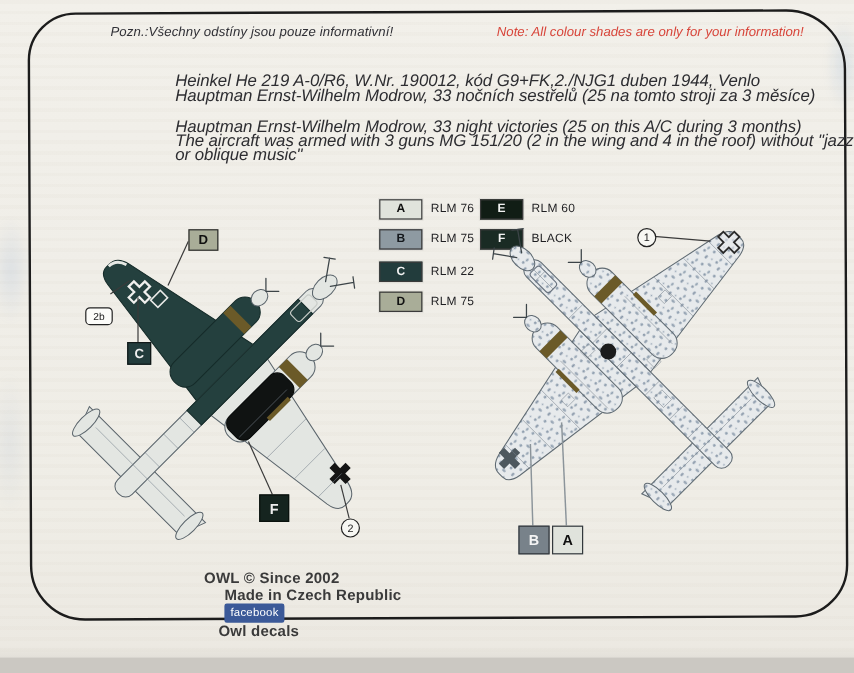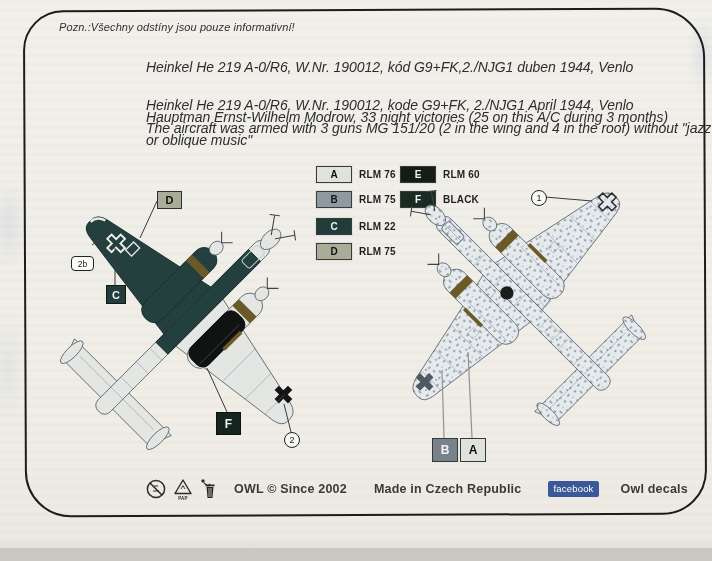--- a/index.html
+++ b/index.html
@@ -19,72 +19,73 @@
   .bleed{position:absolute;filter:blur(3px);opacity:.5;pointer-events:none;}
   #bleed-left1{left:-8px;top:180px;width:34px;height:90px;background:radial-gradient(ellipse,rgba(130,160,205,.35),rgba(130,160,205,0) 70%);}
   #bleed-left2{left:-10px;top:310px;width:36px;height:120px;background:radial-gradient(ellipse,rgba(150,170,200,.28),rgba(150,170,200,0) 70%);}
   #bleed-tr{left:688px;top:14px;width:30px;height:80px;background:radial-gradient(ellipse,rgba(120,160,210,.35),rgba(120,160,210,0) 70%);}
   #frame{
     position:absolute;left:24px;top:9px;width:678px;height:503px;
     border:2.5px solid #1c1c1c;
     border-radius:40px 50px 44px 46px;
     transform:rotate(-0.25deg);
   }
-  .note-cz{position:absolute;left:59px;top:21px;font-size:11px;font-style:italic;color:#303036;letter-spacing:.1px;}
+  .note-cz{position:absolute;left:92px;top:21px;font-size:11px;font-style:italic;color:#303036;letter-spacing:.1px;}
   .note-en{position:absolute;left:414px;top:21px;font-size:11px;font-style:italic;font-weight:500;}
   .para{position:absolute;left:146px;font-size:14px;line-height:11.6px;color:#2d2d31;letter-spacing:-0.05px;font-style:italic;}
   #para-cz{top:62px;}
   #para-en{top:100px;}
   .leg{position:absolute;display:flex;align-items:center;gap:7px;}
   .sw{width:34px;height:15px;border:1px solid #3a3a3a;display:flex;align-items:center;justify-content:center;
       font-size:10px;font-weight:bold;box-shadow:0 0 0 1px rgba(0,0,0,0.05);}
-  .leg-label{font-size:10px;font-weight:bold;color:#1f1f22;letter-spacing:.2px;}
+  .leg-label{font-size:10px;font-weight:normal;color:#1f1f22;letter-spacing:.2px;}
   #svg-layer{position:absolute;left:0;top:0;width:712px;height:561px;}
   .lp{fill:#e3e6e2;stroke:#5a646b;stroke-width:.9;}
   .dk{fill:#24403e;stroke:#152b29;stroke-width:.9;}
   .rp{fill:url(#mot);stroke:#5f6a72;stroke-width:.9;}
   .pl{stroke:#76828c;stroke-width:.55;fill:none;opacity:.85;}
   .ant{stroke:#3c4448;stroke-width:1.1;fill:none;stroke-linecap:round;}
   .ldr{stroke:#3a3a3a;stroke-width:1;}
   .ldr-light{stroke:#8b949a;stroke-width:1.2;}
   .callout{position:absolute;display:flex;align-items:center;justify-content:center;font-weight:bold;}
   #co-d{left:157px;top:191px;width:23px;height:16px;background:#a9ad98;color:#101010;border:1px solid #2e2e2e;font-size:11px;}
   #co-c{left:106px;top:285px;width:18px;height:17px;background:#223c3c;color:#eeeeee;border:1px solid #101818;font-size:11px;}
   #co-f{left:216px;top:412px;width:23px;height:21px;background:#15241f;color:#eeeeee;border:1px solid #0a120e;font-size:12px;}
   #co-b{left:432px;top:438px;width:24px;height:22px;background:#78828a;color:#f4f4f4;border:1px solid #33383c;font-size:12px;}
   #co-a{left:460px;top:438px;width:24px;height:22px;background:#e0e3dc;color:#101010;border:1px solid #33383c;font-size:12px;}
   #co-2b{left:71px;top:256px;width:21px;height:13px;background:#fcfcf9;color:#222;border:1px solid #222;border-radius:4px;font-size:8.5px;font-weight:normal;}
   .circled{width:14px;height:14px;border-radius:50%;background:#f7f7f3;border:1.3px solid #222;color:#222;font-size:9px;font-weight:normal;}
   #co-1{left:531px;top:190px;}
   #co-2{left:284px;top:432px;}
-  #footer{position:absolute;left:145px;top:475px;height:28px;display:flex;align-items:center;color:#3a3a3a;font-weight:bold;font-size:12.5px;letter-spacing:.2px;}
+  #footer{position:absolute;left:160px;top:475px;height:28px;display:flex;align-items:flex-start;color:#3a3a3a;font-weight:bold;font-size:12.5px;letter-spacing:.2px;flex-direction:column;}
   #footer .ic{margin-right:5px;}
   #footer .brand{margin-left:10px;}
   #footer .made{margin-left:27px;}
   #fb-badge{margin-left:27px;color:#ffffff;font-size:9.5px;font-weight:normal;padding:2px 5px 3px 5px;border-radius:2px;letter-spacing:.2px;}
   #footer .decals{margin-left:22px;}
   #scan-edge{position:absolute;left:0;top:548px;width:712px;height:13px;background:#cbc8c2;}
 </style>
 </head>
 <body>
 
 <div id="paper">
   <div class="bleed" id="bleed-left1"></div>
   <div class="bleed" id="bleed-left2"></div>
   <div class="bleed" id="bleed-tr"></div>
 
   <div id="frame"></div>
 
   <div class="note-cz">Pozn.:Všechny odstíny jsou pouze informativní!</div>
+  <div class="note-en" id="note-en" style="color: rgb(216, 69, 58);">Note: All colour shades are only for your information!</div>
 
   <div class="para" id="para-cz">
     <div>Heinkel He 219 A-0/R6, W.Nr. 190012,  kód G9+FK,2./NJG1 duben 1944, Venlo</div>
+    <div>Hauptman Ernst-Wilhelm Modrow, 33 nočních sestřelů (25 na tomto stroji za 3 měsíce)</div>
   </div>
   <div class="para" id="para-en">
-    <div>Heinkel He 219 A-0/R6, W.Nr. 190012, kode G9+FK, 2./NJG1 April 1944, Venlo</div>
     <div>Hauptman Ernst-Wilhelm Modrow, 33 night victories (25 on this A/C during 3 months)</div>
     <div>The aircraft was armed with 3 guns MG 151/20 (2 in the wing and 4 in the roof) without "jazz or oblique music"</div>
   </div>
 
   <div class="leg" style="left:316px;top:166px;">
     <div class="sw" style="background: rgb(224, 227, 220); color: rgb(17, 17, 17);">A</div>
     <div class="leg-label">RLM 76</div>
   </div>
   <div class="leg" style="left:316px;top:191px;">
     <div class="sw" style="background: rgb(142, 154, 162); color: rgb(20, 24, 28);">B</div>

